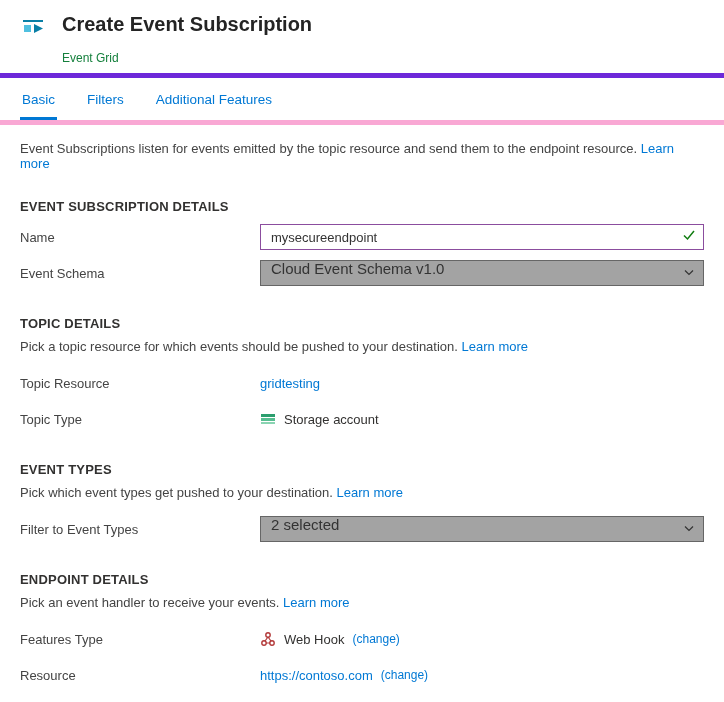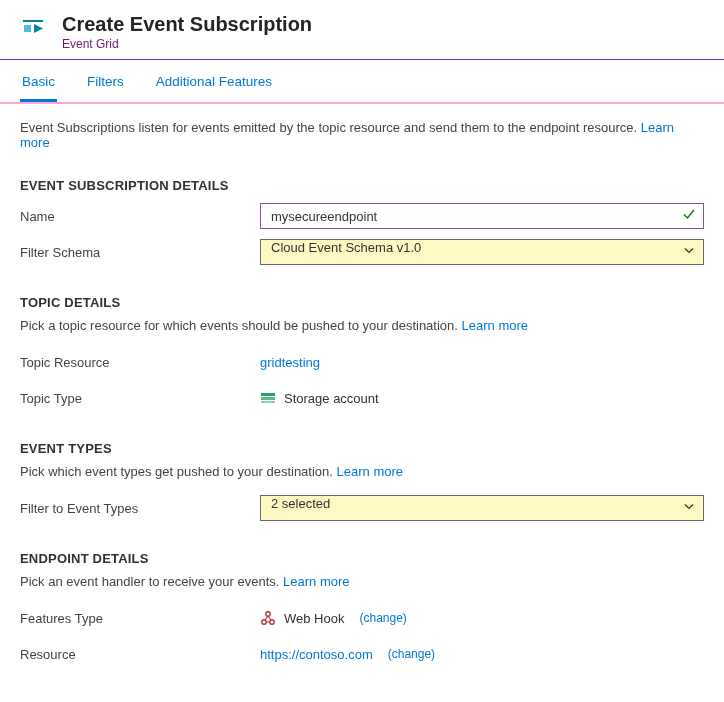--- a/index.html
+++ b/index.html
@@ -8,46 +8,46 @@
       font-size: 13px;
       color: #323130;
       background: #fff;
       width: 724px;
     }
     
     .header {
       display: flex;
       align-items: flex-start;
       padding: 12px 20px 8px 20px;
-      border-bottom: 1px solid #6d28d9;
+      border-bottom: 5px solid #6d28d9;
       gap: 14px;
     }
     .header-icon {
       width: 28px;
       height: 28px;
       margin-top: 2px;
       flex-shrink: 0;
     }
     .header-title {
       font-size: 20px;
       font-weight: 600;
       color: #242424;
       line-height: 1.2;
     }
     .header-subtitle {
       font-size: 12px;
-      color: #701a75;
-      margin-top: 1px;
+      color: #15803d;
+      margin-top: 15px;
     }
     
     .tabs {
       display: flex;
       gap: 28px;
       padding: 8px 20px 0 20px;
-      border-bottom: 2px solid #f9a8d4;
+      border-bottom: 5px solid #f9a8d4;
     }
     .tab {
       padding: 6px 2px 10px 2px;
       font-size: 13.5px;
       color: #0078d4;
       cursor: pointer;
       border-bottom: 3px solid transparent;
     }
     .tab.active {
       border-bottom-color: #0078d4;
@@ -121,39 +121,39 @@
       transform: translateY(-50%);
       color: #107c10;
       font-size: 16px;
       font-weight: bold;
     }
     .select {
       width: 100%;
       height: 26px;
       padding: 2px 28px 12px 10px;
       border: 1px solid #666;
-      font-size: 13px;
+      font-size: 15px;
       color: #333;
-      background: #fef9c3;
+      background: #a3a3a3;
       position: relative;
       display: flex;
       align-items: center;
       cursor: pointer;
     }
     .select-chevron {
       position: absolute;
       right: 8px;
       top: 50%;
       transform: translateY(-50%);
     }
     .change-link {
       color: #0078d4;
       font-size: 12px;
       cursor: pointer;
-      margin-left: 7px;
+      margin-left: 0;
     }
     .icon-small {
       width: 16px;
       height: 16px;
       flex-shrink: 0;
     }
   </style>
 </head>
 <body>
 
@@ -194,21 +194,21 @@
         <span class="input-check">
           <svg width="14" height="14" viewBox="0 0 14 14">
               <polyline points="2,7.5 5.5,11 12,3" fill="none" stroke="#107c10" stroke-width="1.5"></polyline>
             </svg>
         </span>
       </div>
     </div>
   </div>
 
   <div class="form-row">
-    <div class="form-label">Filter Schema</div>
+    <div class="form-label">Event Schema</div>
     <div class="form-value">
       <div class="select">
         <span>Cloud Event Schema v1.0</span>
         <span class="select-chevron">
           <svg width="12" height="12" viewBox="0 0 12 12">
               <polyline points="2,4 6,8 10,4" fill="none" stroke="#333" stroke-width="1.2"></polyline>
             </svg>
         </span>
       </div>
     </div>

